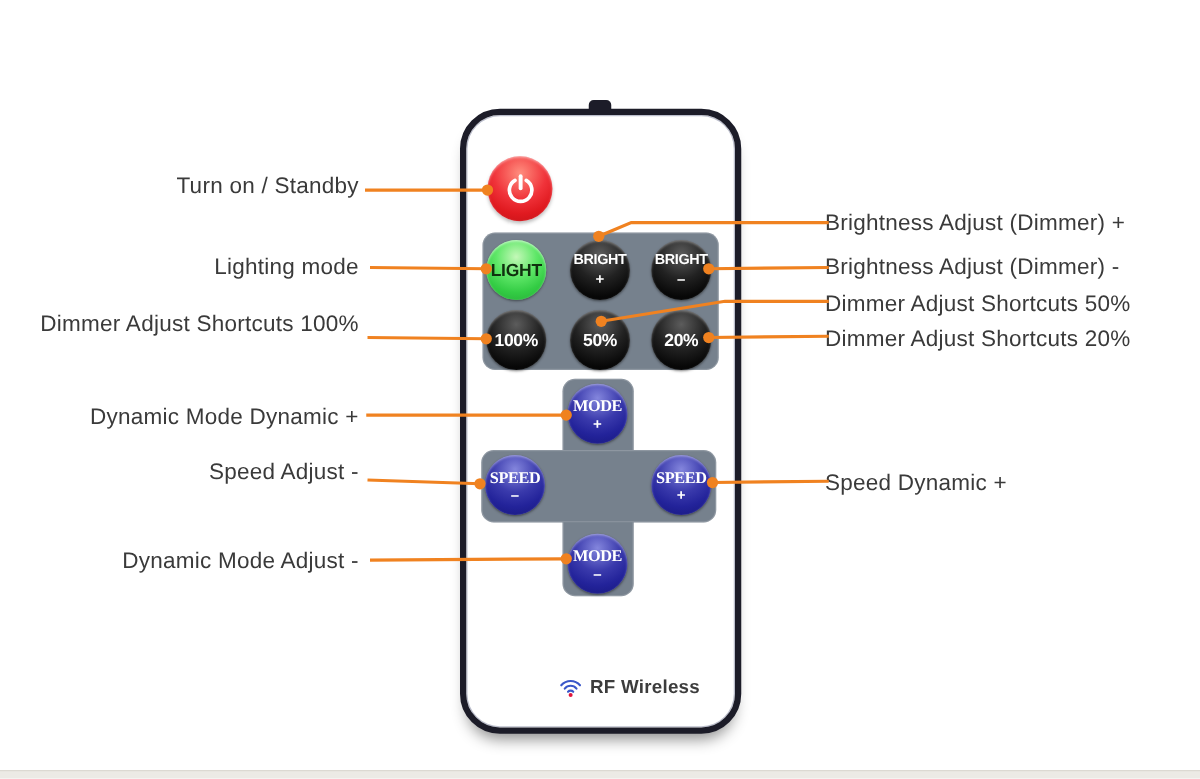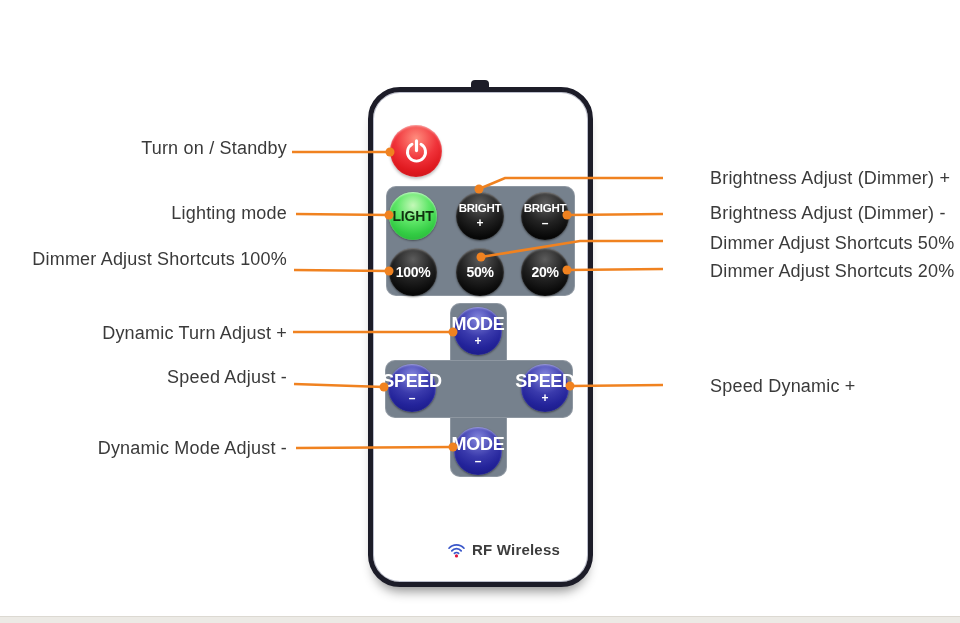--- a/index.html
+++ b/index.html
@@ -6,21 +6,21 @@
   #canvas{
     position:relative;width:960px;height:623px;background:#ffffff;overflow:hidden;
     font-family:"Liberation Sans","DejaVu Sans",sans-serif;
   }
   
   .callout-label{
     position:absolute;white-space:nowrap;color:#3a3a3a;font-size:18px;line-height:22px;
     letter-spacing:.2px;
   }
   .callout-label.left{right:673px;text-align:right;}
-  .callout-label.right{left:710px;text-align:left;}
+  .callout-label.right{left:660px;text-align:left;}
   #lbl-turn-on{top:137px;margin-left:16px;}
   #lbl-lighting{top:202px;}
   #lbl-dim100{top:248px;}
   #lbl-mode-plus{top:322px;}
   #lbl-speed-minus{top:366px;}
   #lbl-mode-minus{top:437px;}
   #lbl-bright-plus{top:167px;}
   #lbl-bright-minus{top:202px;}
   #lbl-dim50{top:232px;}
   #lbl-dim20{top:260px;}
@@ -59,21 +59,21 @@
     box-shadow:0 1px 2px rgba(0,0,0,.4), inset 0 1px 2px rgba(255,255,255,.6);
     color:#10310f;
   }
   .key-blue{
     background:radial-gradient(circle at 50% 24%, #8486dd 0%, #3a3aac 42%, #23239a 68%, #15157a 100%);
     box-shadow:0 1px 2px rgba(0,0,0,.45), inset 0 1px 2px rgba(255,255,255,.45);
   }
   .key .main{font-size:11.5px;letter-spacing:-.3px;}
   .key .sub{font-size:12px;margin-top:2px;}
   .key.pct .main{font-size:14px;}
-  .key.dpadkey .main{font-size:18px;}
+  .key.dpadkey .main{font-size:13px;font-family:Liberation Serif, serif;}
   #key-light .main{font-size:14px;letter-spacing:-.2px;}
   #key-light{left:389px;top:192px;}
   #key-bright-plus{left:456px;top:192px;}
   #key-bright-minus{left:521px;top:192px;}
   #key-100{left:389px;top:248px;}
   #key-50{left:456px;top:248px;}
   #key-20{left:521px;top:248px;}
   #key-mode-plus{left:454px;top:307px;}
   #key-speed-minus{left:388px;top:364px;}
   #key-speed-plus{left:521px;top:364px;}
@@ -89,21 +89,21 @@
   #bottom-strip{position:absolute;left:0;top:616px;width:960px;height:7px;background:#eceae5;border-top:1px solid #dcd9d2;}
 </style>
 </head>
 <body>
 
 <div id="canvas">
 
   <div class="callout-label left" id="lbl-turn-on">Turn on / Standby</div>
   <div class="callout-label left" id="lbl-lighting">Lighting mode</div>
   <div class="callout-label left" id="lbl-dim100">Dimmer Adjust Shortcuts 100%</div>
-  <div class="callout-label left" id="lbl-mode-plus">Dynamic Turn Adjust +</div>
+  <div class="callout-label left" id="lbl-mode-plus">Dynamic Mode Dynamic +</div>
   <div class="callout-label left" id="lbl-speed-minus">Speed Adjust -</div>
   <div class="callout-label left" id="lbl-mode-minus">Dynamic Mode Adjust -</div>
 
   <div class="callout-label right" id="lbl-bright-plus">Brightness Adjust (Dimmer) +</div>
   <div class="callout-label right" id="lbl-bright-minus">Brightness Adjust (Dimmer) -</div>
   <div class="callout-label right" id="lbl-dim50">Dimmer Adjust Shortcuts 50%</div>
   <div class="callout-label right" id="lbl-dim20">Dimmer Adjust Shortcuts 20%</div>
   <div class="callout-label right" id="lbl-speed-plus">Speed Dynamic +</div>
 
   <div id="nub"></div>

